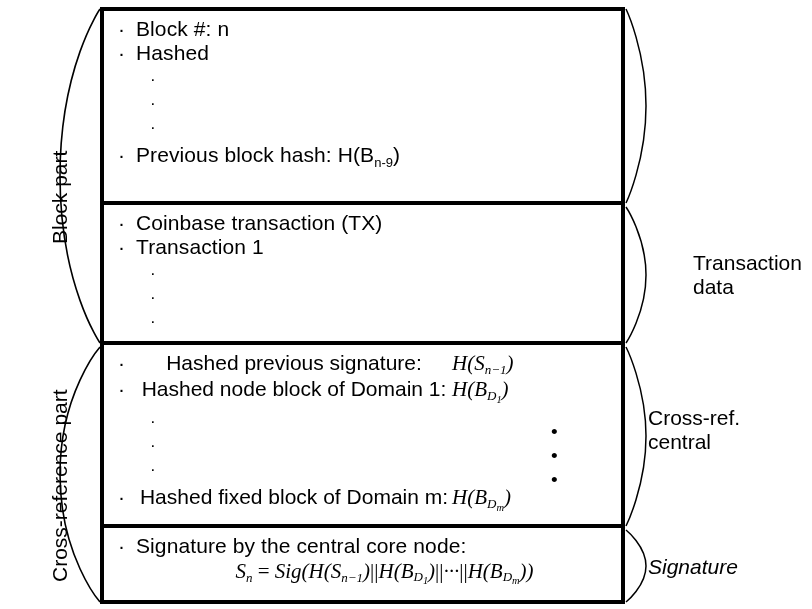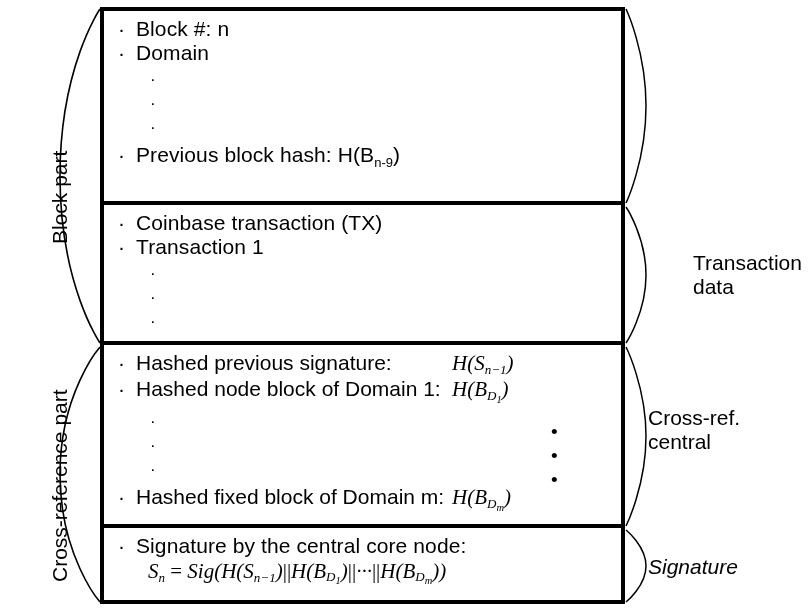--- a/index.html
+++ b/index.html
@@ -24,33 +24,33 @@
   .bullet{display:inline-block;width:18px;flex:0 0 18px;font-size:21px;
           line-height:1;text-align:left;}
   .rtext{font-size:21px;letter-spacing:0.1px;}
   .rtext sub{font-size:0.62em;vertical-align:-0.35em;letter-spacing:0;}
 
   
   .vdots{padding-left:32px;}
   .vdot{font-size:17px;line-height:1;margin:7px 0 7px 0;}
 
   
-  .xrow{display:flex;align-items:baseline;white-space:nowrap;}
+  .xrow{display:flex;align-items:baseline;white-space:nowrap;text-align:center;}
   .xlabel{font-size:21px;min-width:316px;display:inline-block;}
   .math{font-family:Liberation Serif, serif;
         font-style:italic;font-size:21px;white-space:nowrap;}
   .math sub{font-style:italic;font-size:0.62em;vertical-align:-0.3em;}
   .math sub sub{font-size:0.8em;vertical-align:-0.25em;}
   .math .up{font-style:normal;}
 
   
   .xref-rdots{position:absolute;left:447px;top:72px;text-align:center;}
   .xref-rdots div{font-size:19px;line-height:1;margin:5px 0;}
 
-  .sig-formula{padding-left:30px;margin-top:1px;}
+  .sig-formula{padding-left:30px;margin-top:1px;text-align:center;}
 
   
   .brace-svg{position:absolute;overflow:visible;}
 
   
   .side-label{position:absolute;font-size:21px;line-height:1.13;
               white-space:pre-line;}
   .left-label{transform-origin:left top;}
   .right-label{left:648px;}
 </style>
@@ -70,21 +70,21 @@
   <div class="main-box">
 
     <div class="section sec-header">
       <div class="rows">
         <div class="row">
           <span class="bullet">·</span>
           <span class="rtext">Block #: n</span>
         </div>
         <div class="row">
           <span class="bullet">·</span>
-          <span class="rtext">Domain</span>
+          <span class="rtext">Hashed</span>
         </div>
         <div class="vdots">
           <div class="vdot">·</div>
           <div class="vdot">·</div>
           <div class="vdot">·</div>
         </div>
         <div class="row" style="margin-top:6px;">
           <span class="bullet">·</span>
           <span class="rtext"><span>Previous block hash: H(B</span><sub>n-9</sub><span>)</span></span>
         </div>

